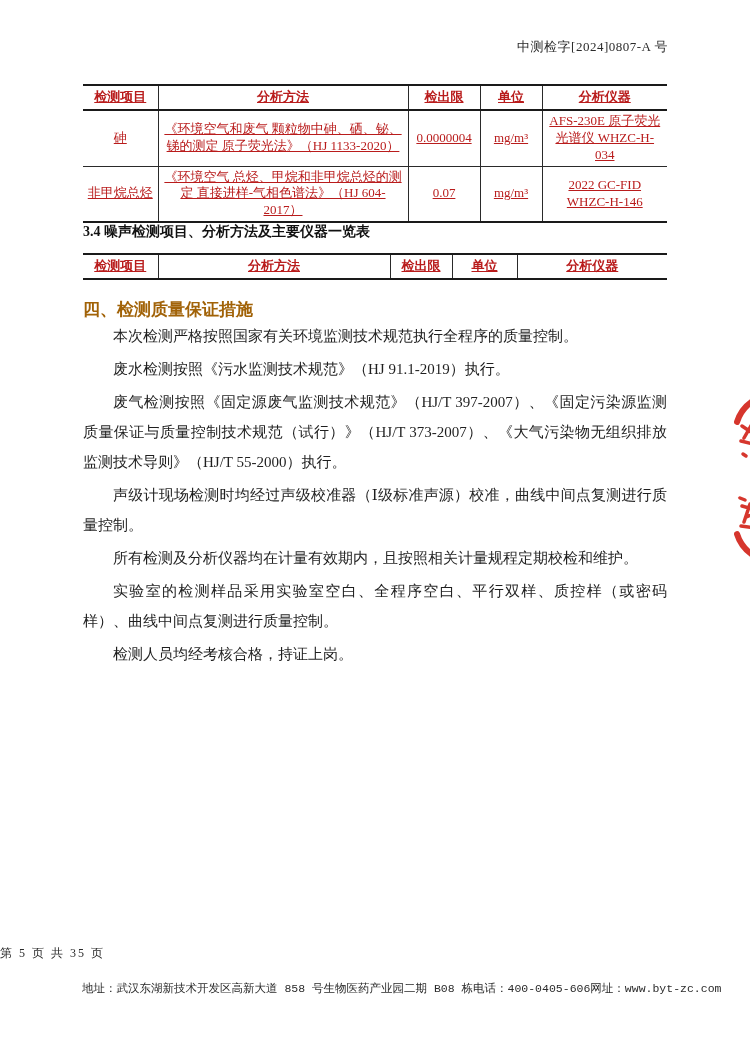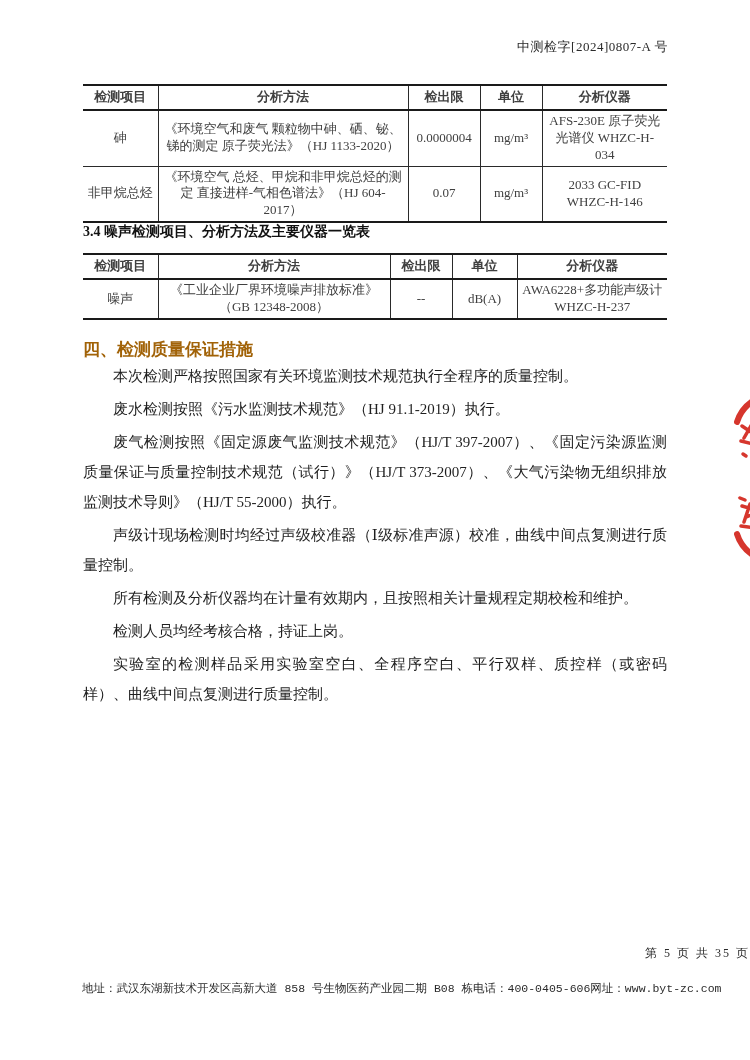--- a/index.html
+++ b/index.html
@@ -27,23 +27,24 @@
     position: absolute;
     left: 83px;
     width: 584px;
     top: 0;
   }
   table.data-table {
     width: 584px;
     border-collapse: collapse;
     table-layout: fixed;
     font-size: 13px;
-    color: #404040;
+    color: #b91c1c;
     border-top: 2px solid #1a1a1a;
     border-bottom: 2px solid #1a1a1a;
+    text-decoration: underline;
   }
   table.data-table th, table.data-table td {
     border-left: 1px solid #2a2a2a;
     border-right: 1px solid #2a2a2a;
     border-top: 1px solid #2a2a2a;
     border-bottom: 1px solid #2a2a2a;
     text-align: center;
     vertical-align: middle;
     padding: 2px 4px;
     line-height: 1.3;
@@ -86,21 +87,21 @@
     height: 168px;
     overflow: hidden;
     pointer-events: none;
   }
   .seal-fragment svg { display: block; }
   .page-number {
     position: absolute;
     top: 945px;
     left: 0;
     width: 750px;
-    text-align: right;
+    text-align: left;
     font-size: 12px;
     letter-spacing: 2px;
     color: #2a2a2a;
   }
   .footer-line {
     position: absolute;
     top: 981px;
     left: 82px;
     width: 586px;
     display: flex;
@@ -141,21 +142,21 @@
         <td>《环境空气和废气 颗粒物中砷、硒、铋、锑的测定 原子荧光法》（HJ 1133-2020）</td>
         <td>0.0000004</td>
         <td>mg/m³</td>
         <td>AFS-230E 原子荧光光谱仪 WHZC-H-034</td>
       </tr>
       <tr>
         <td>非甲烷总烃</td>
         <td>《环境空气 总烃、甲烷和非甲烷总烃的测定 直接进样-气相色谱法》（HJ 604-2017）</td>
         <td>0.07</td>
         <td>mg/m³</td>
-        <td>2033 GC-FID WHZC-H-146</td>
+        <td>2022 GC-FID WHZC-H-146</td>
       </tr>
     </tbody>
       </table>
 
     <div class="subheading">3.4 噪声检测项目、分析方法及主要仪器一览表</div>
 
     <table class="data-table" id="table2">
       <colgroup>
         <col style="width:75px">
           <col style="width:232px">
@@ -164,40 +165,33 @@
           <col style="width:150px">
       </colgroup>
       <tbody>
           <tr>
         <th>检测项目</th>
         <th>分析方法</th>
         <th>检出限</th>
         <th>单位</th>
         <th>分析仪器</th>
       </tr>
-      <tr>
-        <td>噪声</td>
-        <td>《工业企业厂界环境噪声排放标准》（GB 12348-2008）</td>
-        <td>--</td>
-        <td>dB(A)</td>
-        <td>AWA6228+多功能声级计 WHZC-H-237</td>
-      </tr>
     </tbody>
       </table>
 
     <div class="section-heading">四、检测质量保证措施</div>
 
     <div class="body-paragraphs">
       <p>本次检测严格按照国家有关环境监测技术规范执行全程序的质量控制。</p>
       <p>废水检测按照《污水监测技术规范》（HJ 91.1-2019）执行。</p>
       <p>废气检测按照《固定源废气监测技术规范》（HJ/T 397-2007）、《固定污染源监测质量保证与质量控制技术规范（试行）》（HJ/T 373-2007）、《大气污染物无组织排放监测技术导则》（HJ/T 55-2000）执行。</p>
       <p>声级计现场检测时均经过声级校准器（Ⅰ级标准声源）校准，曲线中间点复测进行质量控制。</p>
       <p>所有检测及分析仪器均在计量有效期内，且按照相关计量规程定期校检和维护。</p>
+      <p>实验室的检测样品采用实验室空白、全程序空白、平行双样、质控样（或密码样）、曲线中间点复测进行质量控制。</p>
       <p>检测人员均经考核合格，持证上岗。</p>
-      <p>实验室的检测样品采用实验室空白、全程序空白、平行双样、质控样（或密码样）、曲线中间点复测进行质量控制。</p>
     </div>
 
   </div>
 
   <div class="seal-fragment">
     <svg width="40" height="168" viewBox="0 0 40 168" xmlns="http://www.w3.org/2000/svg">
       <g fill="none" stroke-linecap="round" stroke="#d6362d">
         <path d="M 26 4 Q 10 12 5 28" stroke-width="6"></path>
         <path d="M 10 32 L 22 40 M 20 30 L 12 44 M 9 47 L 21 50" stroke-width="3.5"></path>
         <path d="M 11 60 l 3 2" stroke-width="3.5"></path>

